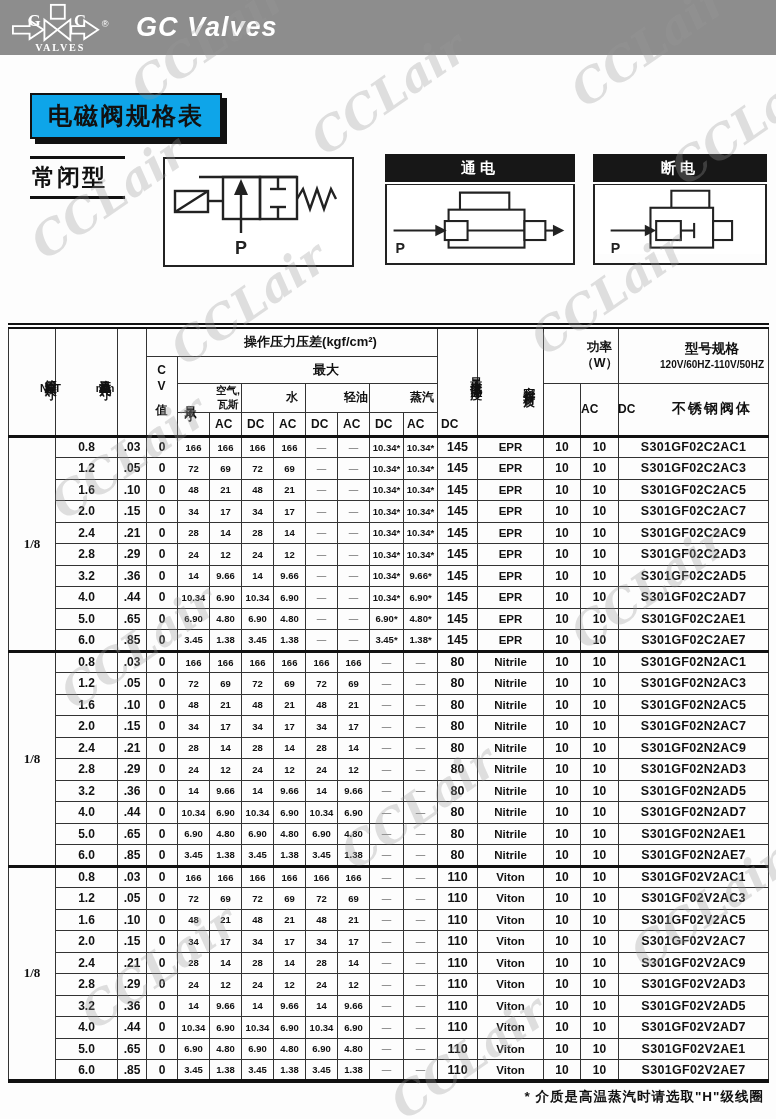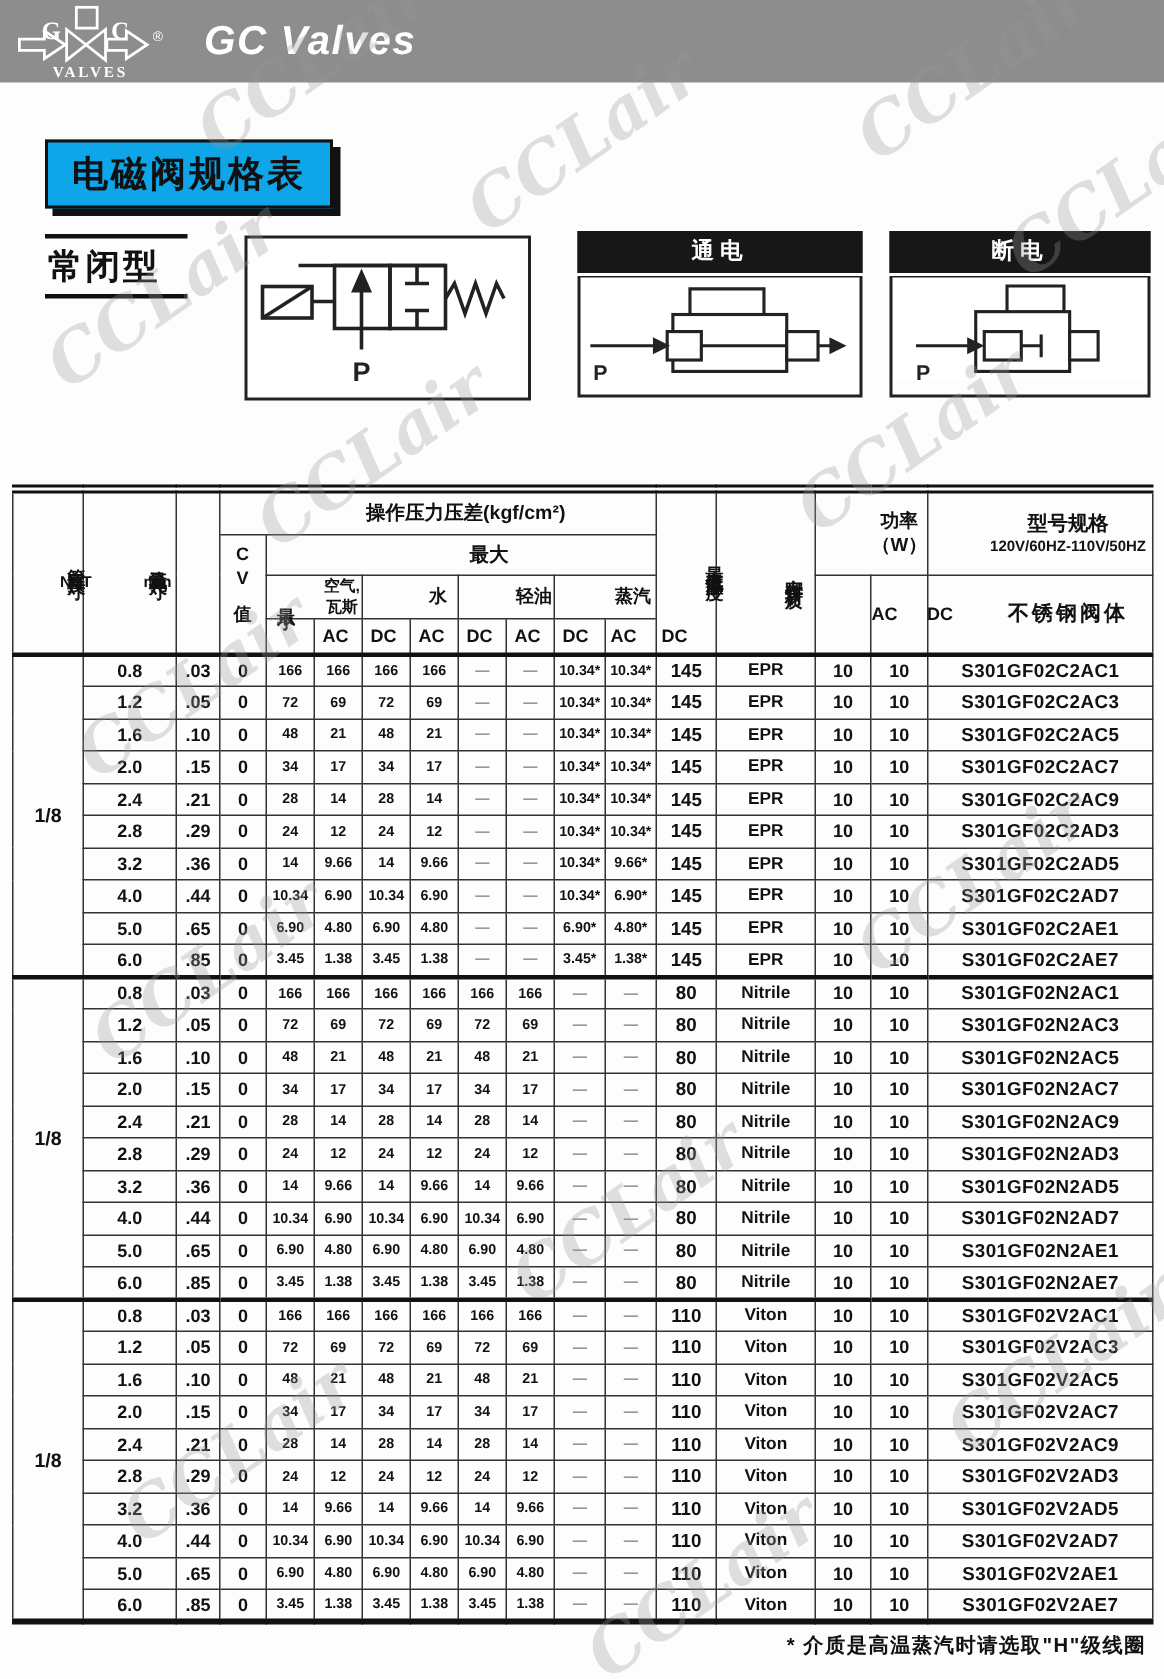--- a/index.html
+++ b/index.html
@@ -48,21 +48,21 @@
   .maxh{font-size:13px;}
   .media{font-size:12px;margin-top:13px;}
   .media-air{font-size:10.5px;}
   .acdc{font-size:12px;}
   .powerh{font-size:12.5px;line-height:1.25;padding:0 6px;}
   .modelh{font-size:13.5px;line-height:1.3;margin-left:40px;}
   .modelh .volt{font-size:10px;}
   .bodyh{font-size:14px;letter-spacing:2px;}
   .spec-table tbody tr{height:21.5px;}
   .spec-table tbody td{font-weight:bold;}
-  .c-pipe{font-size:13px;}
+  .c-pipe{font-size:13px;font-family:Liberation Serif, serif;}
   .c-orifice,.c-cv,.c-min{font-size:12px;}
   .c-air_ac,.c-air_dc,.c-water_ac,.c-water_dc,.c-oil_ac,.c-oil_dc,.c-steam_ac,.c-steam_dc{font-size:9.5px;}
   .c-temp{font-size:12.5px;}
   .c-seal{font-size:11.5px;font-weight:normal;}
   .c-ac,.c-dc{font-size:12px;}
   .c-model{font-size:12.5px;letter-spacing:.3px;}
   td.dash{color:#8a8a8a;font-weight:normal;}
   tr.group-first td{border-top:3px solid #111;}
   
   .footnote{position:absolute;top:1088px;right:12px;font-size:13.5px;font-weight:bold;letter-spacing:1px;}

